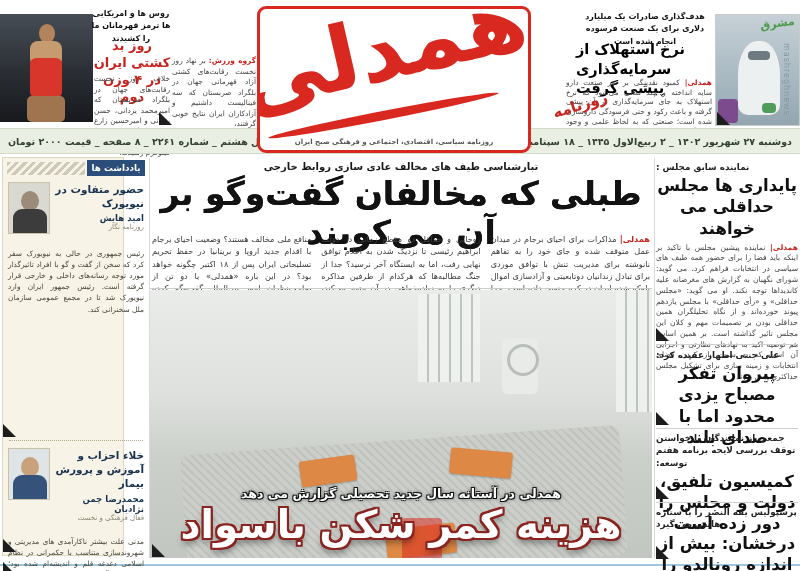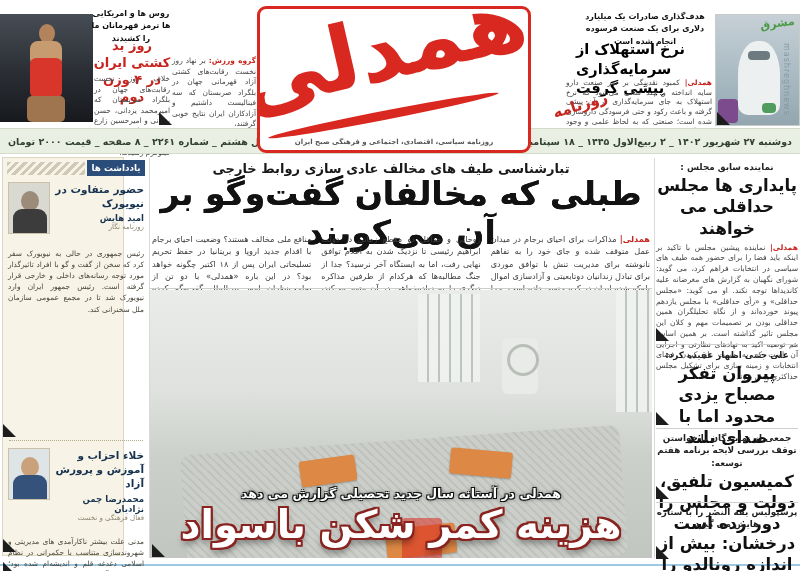--- a/index.html
+++ b/index.html
@@ -65,22 +65,22 @@
   .ph-logo{position:absolute;right:4px;top:2px;color:#4a9b47;font-weight:bold;font-size:11px;
            transform:rotate(-8deg)}
   .ph-credit{position:absolute;left:66px;top:28px;writing-mode:vertical-rl;font-size:8px;
              color:#8699a3;letter-spacing:1px}
 
   
   .v-line{position:absolute;top:158px;height:400px;width:0;border-left:1px solid #d9d9d9}
   .bottomline{position:absolute;left:0;top:564px;width:800px;height:2px;background:#9cc8e2}
 
   
-  .lead-kicker{position:absolute;left:140px;top:161px;width:502px;text-align:center;
-               font-size:13px;font-weight:bold;color:#191919}
+  .lead-kicker{position:absolute;left:150px;top:161px;width:502px;text-align:center;
+               font-size:10px;font-weight:bold;color:#191919}
   .lead-headline{position:absolute;left:148px;top:174px;width:506px;text-align:center;
                  font-size:33px;font-weight:bold;color:#121212;letter-spacing:-1px;
                  text-shadow:0 0 .6px #121212}
   .lead-cols{position:absolute;left:152px;top:233px;width:498px;height:54px;display:flex;gap:10px}
   .lead-cols .col{flex:1;font-size:8.2px;line-height:1.5;text-align:justify;color:#3c3c3c}
   .lead-sep{position:absolute;left:150px;top:288px;width:502px;border-top:1px solid #cccccc}
 
   
   .mainphoto{position:absolute;left:150px;top:290px;width:502px;height:268px;overflow:hidden;
              background:linear-gradient(180deg,#e9ece8 0%,#dee1dd 38%,#ccd0cb 62%,#c2c6c1 100%)}
@@ -98,21 +98,21 @@
               font-weight:bold;color:#fff;
               text-shadow:1px 1px 0 #111,-1px -1px 0 #111,1px -1px 0 #111,-1px 1px 0 #111,0 0 4px #000}
   .mp-headline{position:absolute;left:0;top:212px;width:100%;text-align:center;font-size:39px;
                font-weight:bold;color:#fff;letter-spacing:-1px;
                text-shadow:2px 0 #8a2420,-2px 0 #8a2420,0 2px #8a2420,0 -2px #8a2420,
                            2px 2px #8a2420,-2px -2px #8a2420,2px -2px #8a2420,-2px 2px #8a2420,
                            0 5px 7px rgba(0,0,0,.45)}
 
   
   .rc{position:absolute;left:656px;width:142px}
-  .rc .kicker{font-size:8.8px;font-weight:bold;text-align:center;color:#222;line-height:1.4}
+  .rc .kicker{font-size:8.8px;font-weight:bold;text-align:left;color:#222;line-height:1.4}
   .rc .hl{font-size:16.5px;font-weight:bold;text-align:center;color:#111;line-height:1.28;margin-top:2px}
   .rc .body{font-size:7.6px;line-height:1.42;text-align:justify;color:#454545;margin-top:4px}
   .rc-sep{position:absolute;left:656px;width:142px;border-top:1px solid #cfcfcf}
 
   
   .sidebar{position:absolute;left:2px;top:157px;width:122px;height:399px;background:#f7f3e6;
            border:1px solid #ddd6c0}
   .notes-stripes{position:absolute;left:4px;top:4px;width:78px;height:13px;
                  background:repeating-linear-gradient(135deg,#cfc9b8 0 3px,#f7f3e6 3px 6px)}
   .notes-label{position:absolute;left:84px;top:2px;width:58px;height:16px;background:#2a4d7a;color:#fff;
@@ -313,21 +313,21 @@
       <div class="nbody">رئیس جمهوری در حالی به نیویورک سفر کرد که سخن از گفت و گو با افراد تاثیرگذار مورد توجه رسانه‌های داخلی و خارجی قرار گرفته است. رئیس جمهور ایران وارد نیویورک شد تا در مجمع عمومی سازمان ملل سخنرانی کند.</div>
     </div>
     <div class="badge" style="left:0;top:266px">
       <span>۲</span>
     </div>
     <div class="note-sep" style="top:282px"></div>
 
     <div class="note" style="top:290px">
       <div class="nhead">
         <div class="ntext">
-          <div class="ntitle">خلاء احزاب و آموزش و پرورش آزاد</div>
+          <div class="ntitle">خلاء احزاب و آموزش و پرورش بیمار</div>
           <div class="nauthor">محمدرضا چمن نژادیان</div>
           <div class="nrole">فعال فرهنگی و نخست</div>
         </div>
         <div class="nphoto" style="background:#dfe4e6">
           <div class="pf-head"></div>
           <div class="pf-torso" style="background:#35527a"></div>
         </div>
       </div>
       <div class="nbody">مدنی علت بیشتر ناکارآمدی های مدیریتی و شهروندسازی متناسب با حکمرانی در نظام اسلامی دغدغه قلم و اندیشه‌ام شده بود؛ پرداختن به آسیب شناسی و خلاء جدی نقش احزاب و کارکرد خنثی شده آموزش و پرورش به عنوان دو نهاد زیرساختی و حیاتی در ساختار حکمرانی اسلامی انکارناپذیر شده بود</div>
     </div>

